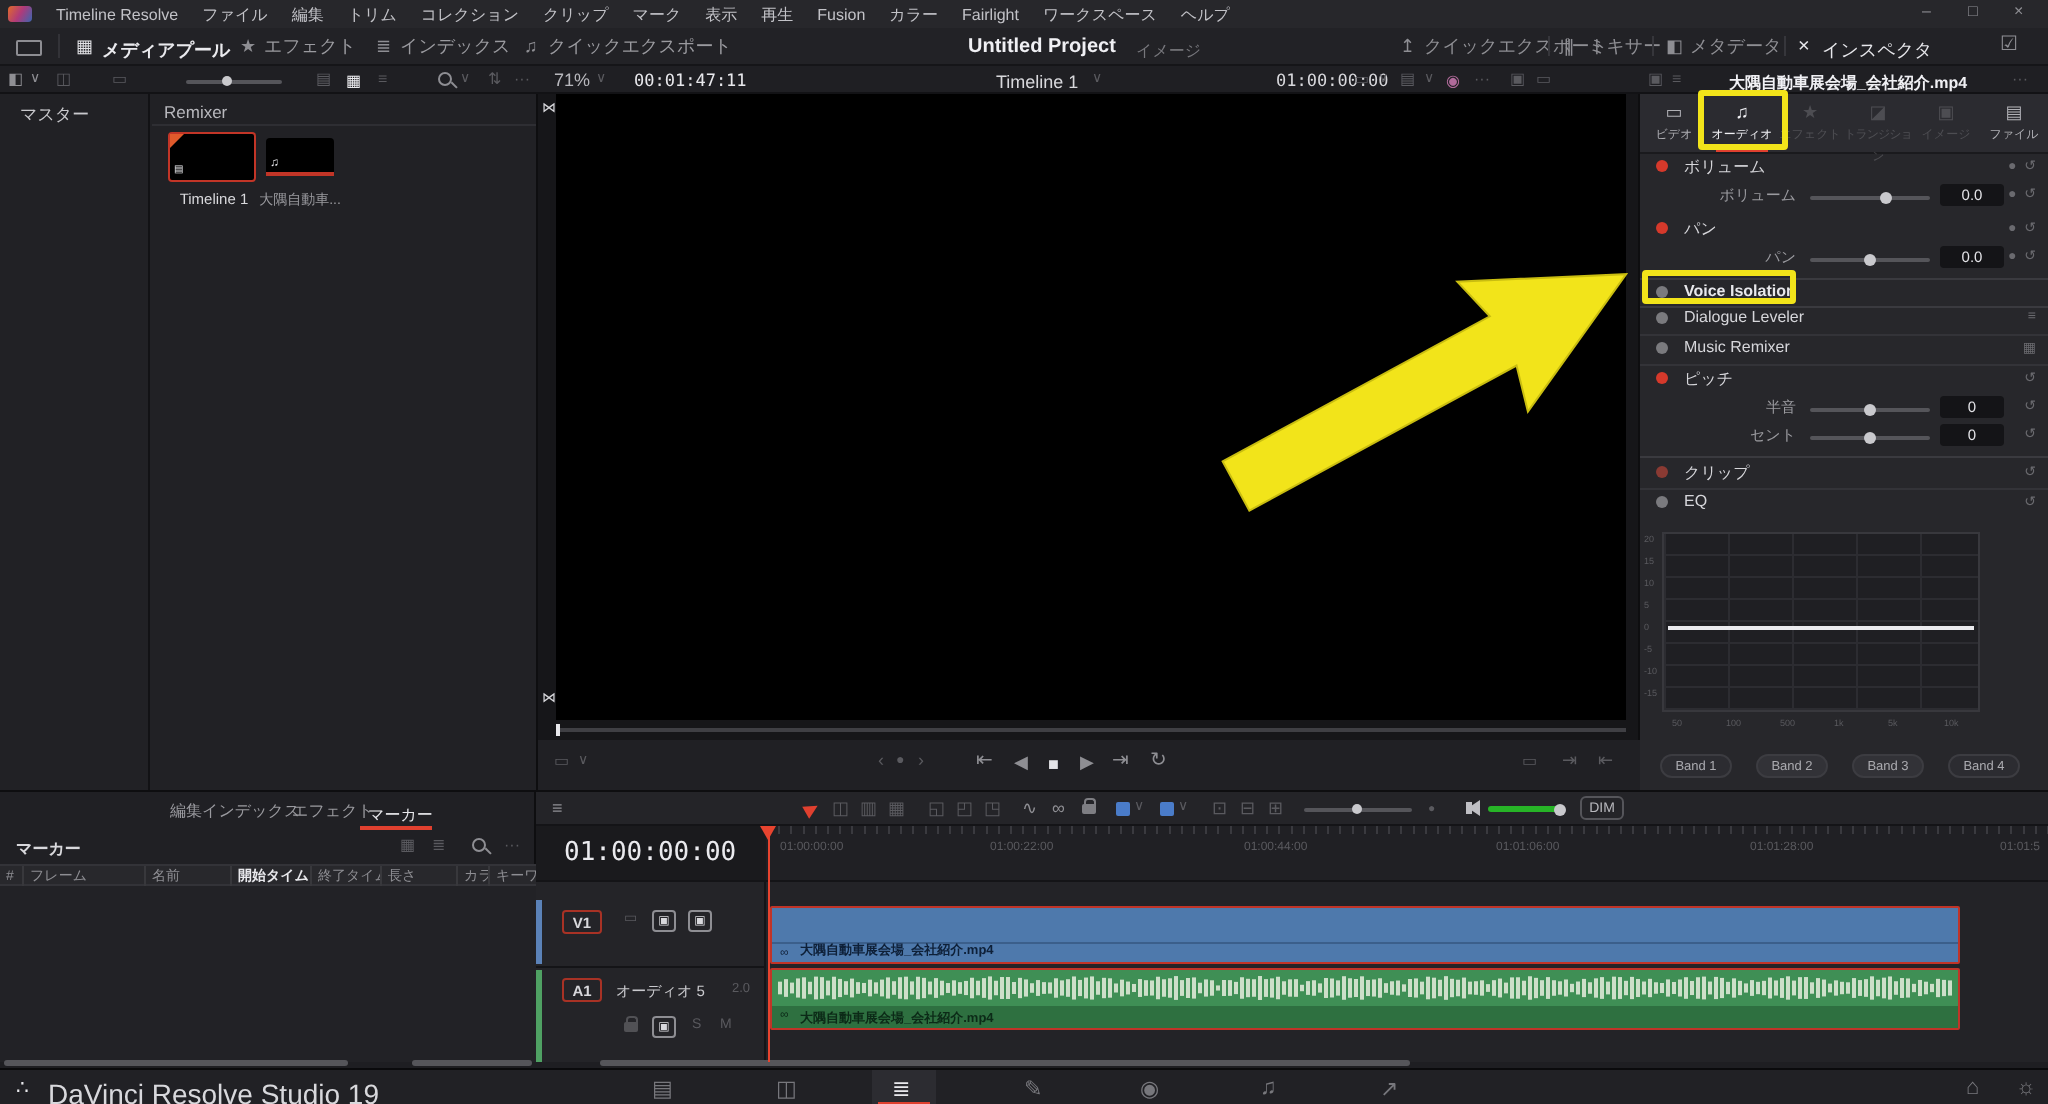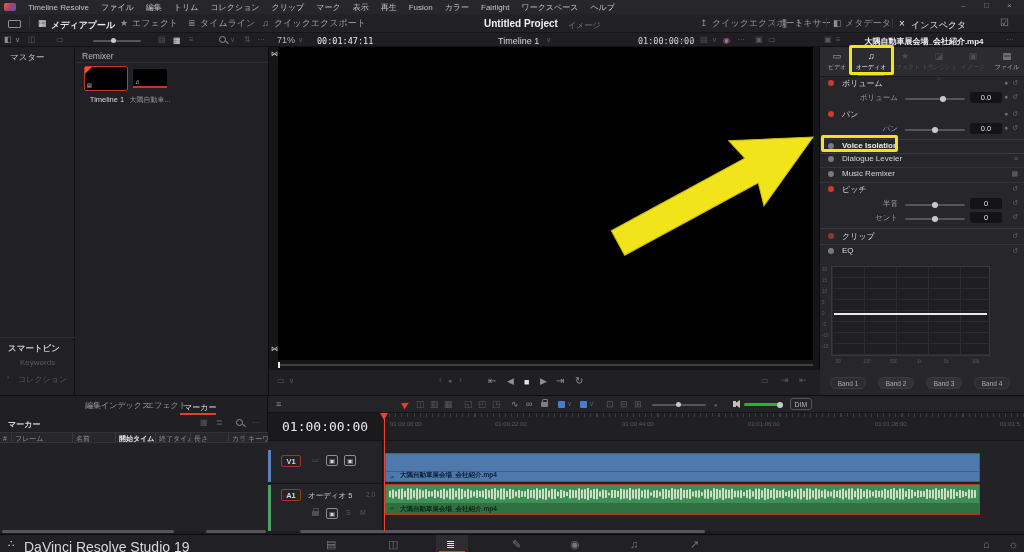--- a/index.html
+++ b/index.html
@@ -58,21 +58,21 @@
   <span class="abs ic" style="left:1007px;top:2px;font-size:8px">×</span>
 
   <div class="abs" style="left:0;top:14px;width:1024px;height:19px;background:#222226;border-bottom:1px solid #151518">
     <span style="position:absolute;left:8px;top:6px;width:13px;height:8px;border:1px solid #8e8e93;border-radius:1px"></span>
     <div class="vdiv" style="left:29px;top:3px;bottom:3px;background:#333338"></div>
     <span class="abs ic" style="left:38px;top:5px;color:#e2e2e6">▦</span>
     <span class="abs" style="left:51px;top:5px;color:#eaeaee;font-weight:bold">メディアプール</span>
     <span class="abs ic" style="left:120px;top:5px">★</span>
     <span class="abs ic" style="left:132px;top:5px;color:#9a9a9f">エフェクト</span>
     <span class="abs ic" style="left:188px;top:5px">≣</span>
-    <span class="abs ic" style="left:200px;top:5px;color:#9a9a9f">タイムライン</span>
+    <span class="abs ic" style="left:200px;top:5px;color:#9a9a9f">インデックス</span>
     <span class="abs ic" style="left:262px;top:5px">♫</span>
     <span class="abs ic" style="left:274px;top:5px;color:#9a9a9f">クイックエクスポート</span>
     <span class="abs" style="left:484px;top:4px;color:#f0f0f4;font-weight:bold;font-size:10px">Untitled Project</span>
     <span class="abs dim" style="left:568px;top:6px;font-size:8px;color:#77777c">イメージ</span>
     <span class="abs ic" style="left:700px;top:5px">↥</span>
     <span class="abs ic" style="left:712px;top:5px">クイックエクスポート</span>
     <div class="vdiv" style="left:774px;top:4px;bottom:4px;background:#36363b"></div>
     <span class="abs ic" style="left:782px;top:5px;letter-spacing:-1px">|||</span>
     <span class="abs ic" style="left:794px;top:5px">ミキサー</span>
     <div class="vdiv" style="left:826px;top:4px;bottom:4px;background:#36363b"></div>
@@ -118,26 +118,20 @@
 
     <span class="abs ic dim" style="left:824px;top:3px;font-size:8px">▣</span>
     <span class="abs ic dim" style="left:836px;top:3px;font-size:8px">≡</span>
     <span class="abs" style="left:848px;top:3px;width:152px;text-align:center;color:#f0f0f4;font-weight:bold;font-size:8px;white-space:nowrap;overflow:hidden">大隅自動車展会場_会社紹介.mp4</span>
     <span class="abs ic dim" style="left:1006px;top:3px;font-size:8px">···</span>
   </div>
 
   <div class="abs" style="left:0;top:47px;width:268px;height:348px;background:#212125">
     <div class="abs" style="left:0;top:0;width:75px;height:348px;border-right:1px solid #121215">
       <span class="abs" style="left:10px;top:5px;color:#c9c9cd;font-size:8.5px">マスター</span>
-      <div class="abs" style="left:0;top:290px;width:75px;height:58px;border-top:1px solid #2e2e33">
-        <span class="abs" style="left:8px;top:5px;color:#c9c9cd;font-size:8.5px;font-weight:bold">スマートビン</span>
-        <span class="abs dim" style="left:20px;top:20px;font-size:8px">Keywords</span>
-        <span class="abs dim" style="left:7px;top:36px;font-size:7px">›</span>
-        <span class="abs dim" style="left:18px;top:36px;font-size:8px">コレクション</span>
-      </div>
     </div>
     <span class="abs" style="left:82px;top:4px;color:#b8b8bd;font-size:8.5px">Remixer</span>
     <div class="abs" style="left:76px;top:15px;width:192px;height:1px;background:#2e2e33"></div>
 
     <div class="thumb" style="left:84px;top:19px;width:44px;height:25px;border:1.5px solid #c23527">
       <span class="abs" style="left:0;top:0;width:0;height:0;border-top:7px solid #e05a2b;border-right:7px solid transparent"></span>
       <span class="abs" style="left:2px;bottom:2px;font-size:5px;color:#e8e8ec">▤</span>
     </div>
     <span class="abs" style="left:84px;top:48px;width:46px;text-align:center;color:#d8d8dc;font-size:7.5px">Timeline 1</span>
 

